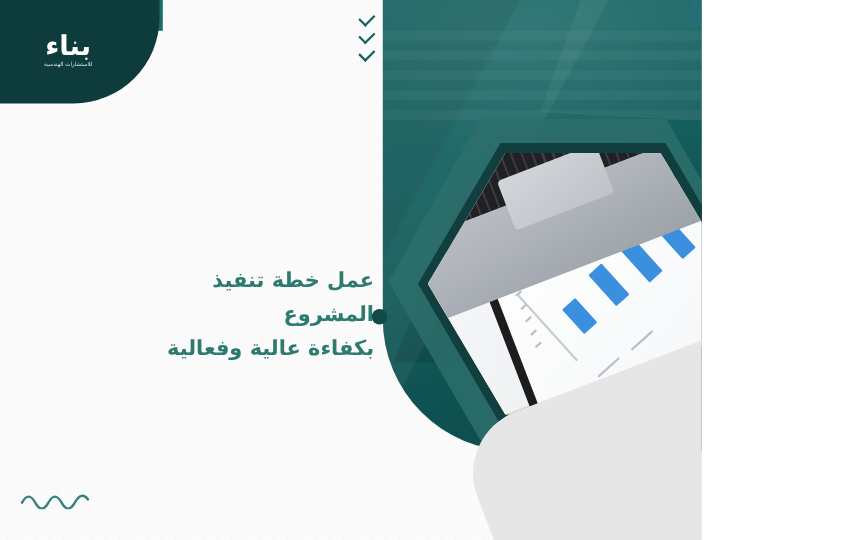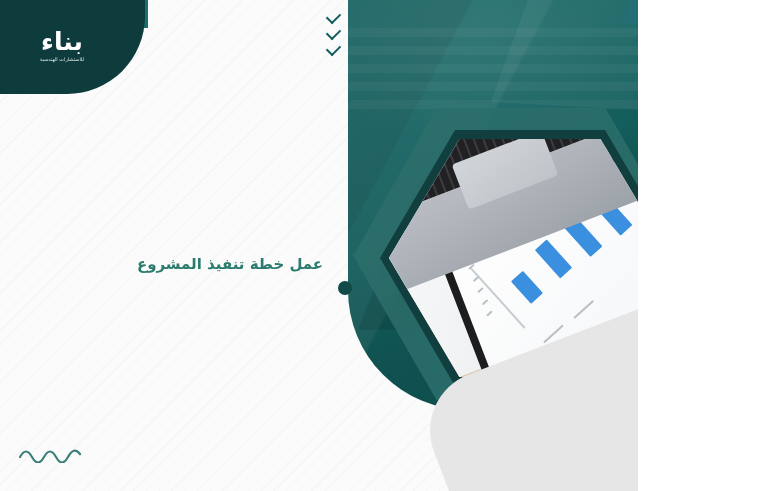--- a/index.html
+++ b/index.html
@@ -106,27 +106,27 @@
   .chevrons span{
     display:block;width:11px;height:7px;
     border-left:2.4px solid #14605f;
     border-bottom:2.4px solid #14605f;
     transform:rotate(-45deg);
   }
 
   
   .headline{
     position:absolute;
-    left:120px;top:252px;
+    left:120px;top:240px;
     width:220px;
-    text-align:center;
+    text-align:right;
     direction:rtl;
     color:#2d7a6f;
     font-weight:bold;
-    font-size:15px;
+    font-size:19px;
     line-height:1.62;
     letter-spacing:-.2px;
   }
   .headline .l2{display:block;}
 
   
   .hex-wrap{
     position:absolute;
     left:380px;top:130px;
     width:300px;height:256px;
@@ -281,20 +281,21 @@
   </div>
 
   <div class="chevrons">
     <span></span>
     <span></span>
     <span></span>
   </div>
 
   <div class="headline">
     <span class="l1">عمل خطة تنفيذ المشروع</span>
+    <span class="l2">بكفاءة عالية وفعالية</span>
   </div>
 
   <div class="hex-outline"></div>
 
   <div class="hex-wrap">
     <div class="hex-border"></div>
     <div class="hex-photo">
       <div class="ph ph-wood"></div>
       <div class="ph ph-paperL">
 

